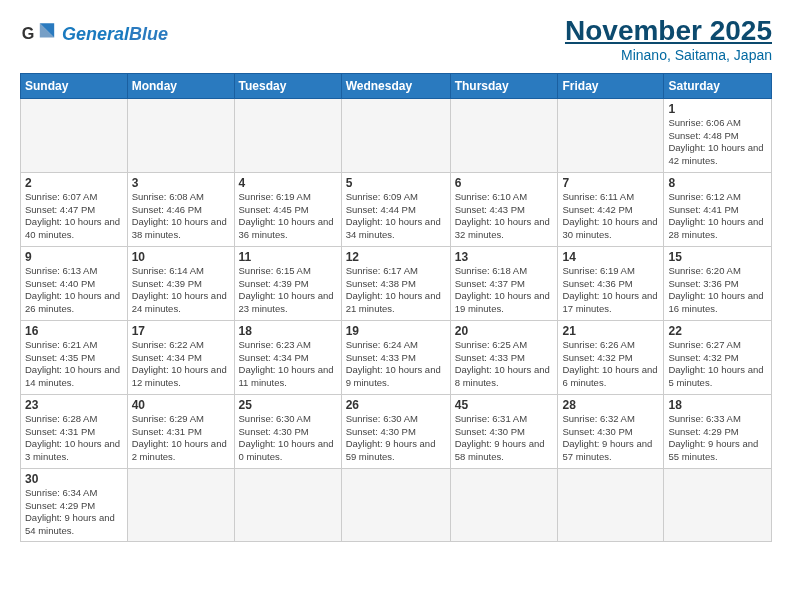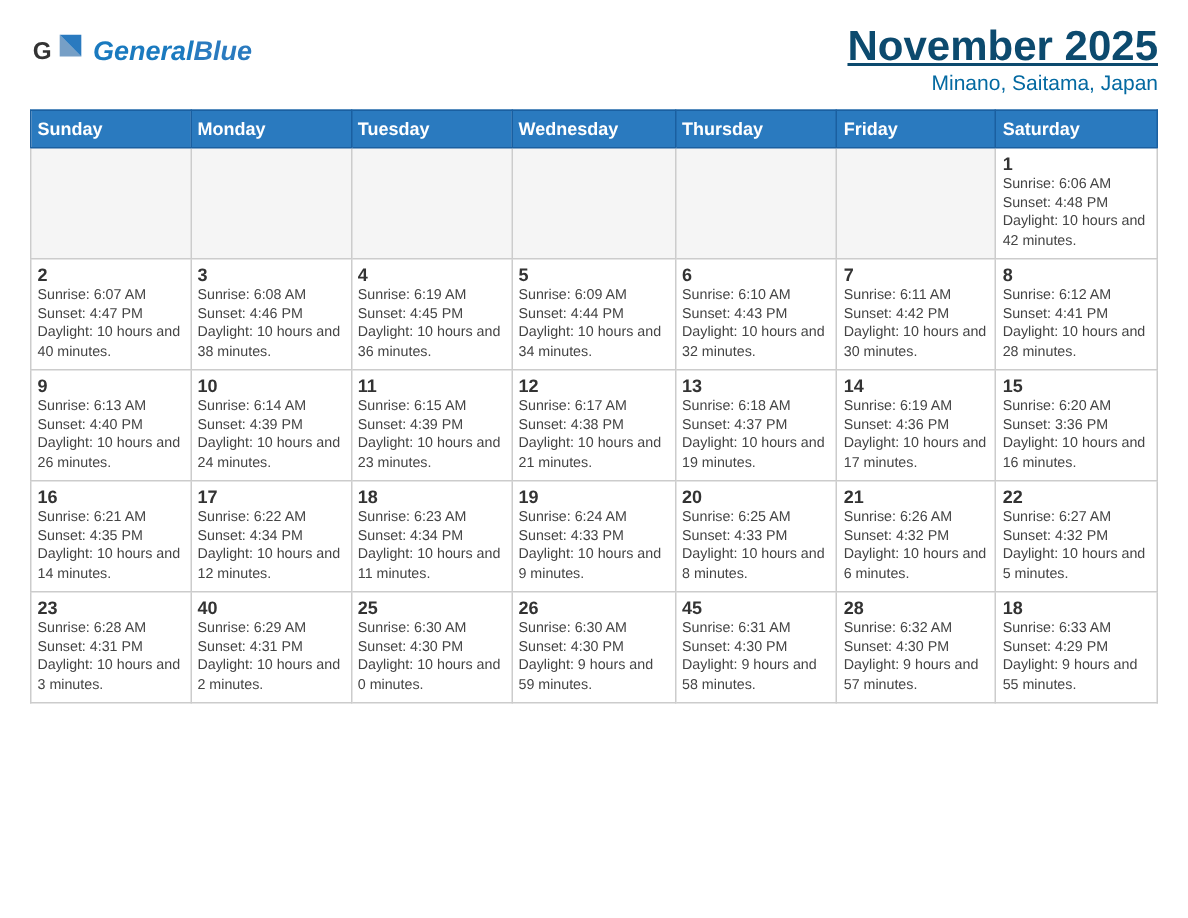--- a/index.html
+++ b/index.html
@@ -341,15 +341,30 @@
 and 57 minutes.</div>
           </td>
           <td>
             <div class="day-number">18</div>
             <div class="day-info">Sunrise: 6:33 AM
 Sunset: 4:29 PM
 Daylight: 9 hours
 and 55 minutes.</div>
           </td>
         </tr>
+        <tr class="last-row">
+          <td>
+            <div class="day-number">30</div>
+            <div class="day-info">Sunrise: 6:34 AM
+Sunset: 4:29 PM
+Daylight: 9 hours
+and 54 minutes.</div>
+          </td>
+          <td class="empty"></td>
+          <td class="empty"></td>
+          <td class="empty"></td>
+          <td class="empty"></td>
+          <td class="empty"></td>
+          <td class="empty"></td>
+        </tr>
       </tbody>
   </table>
 </div>
 
 </body></html>

